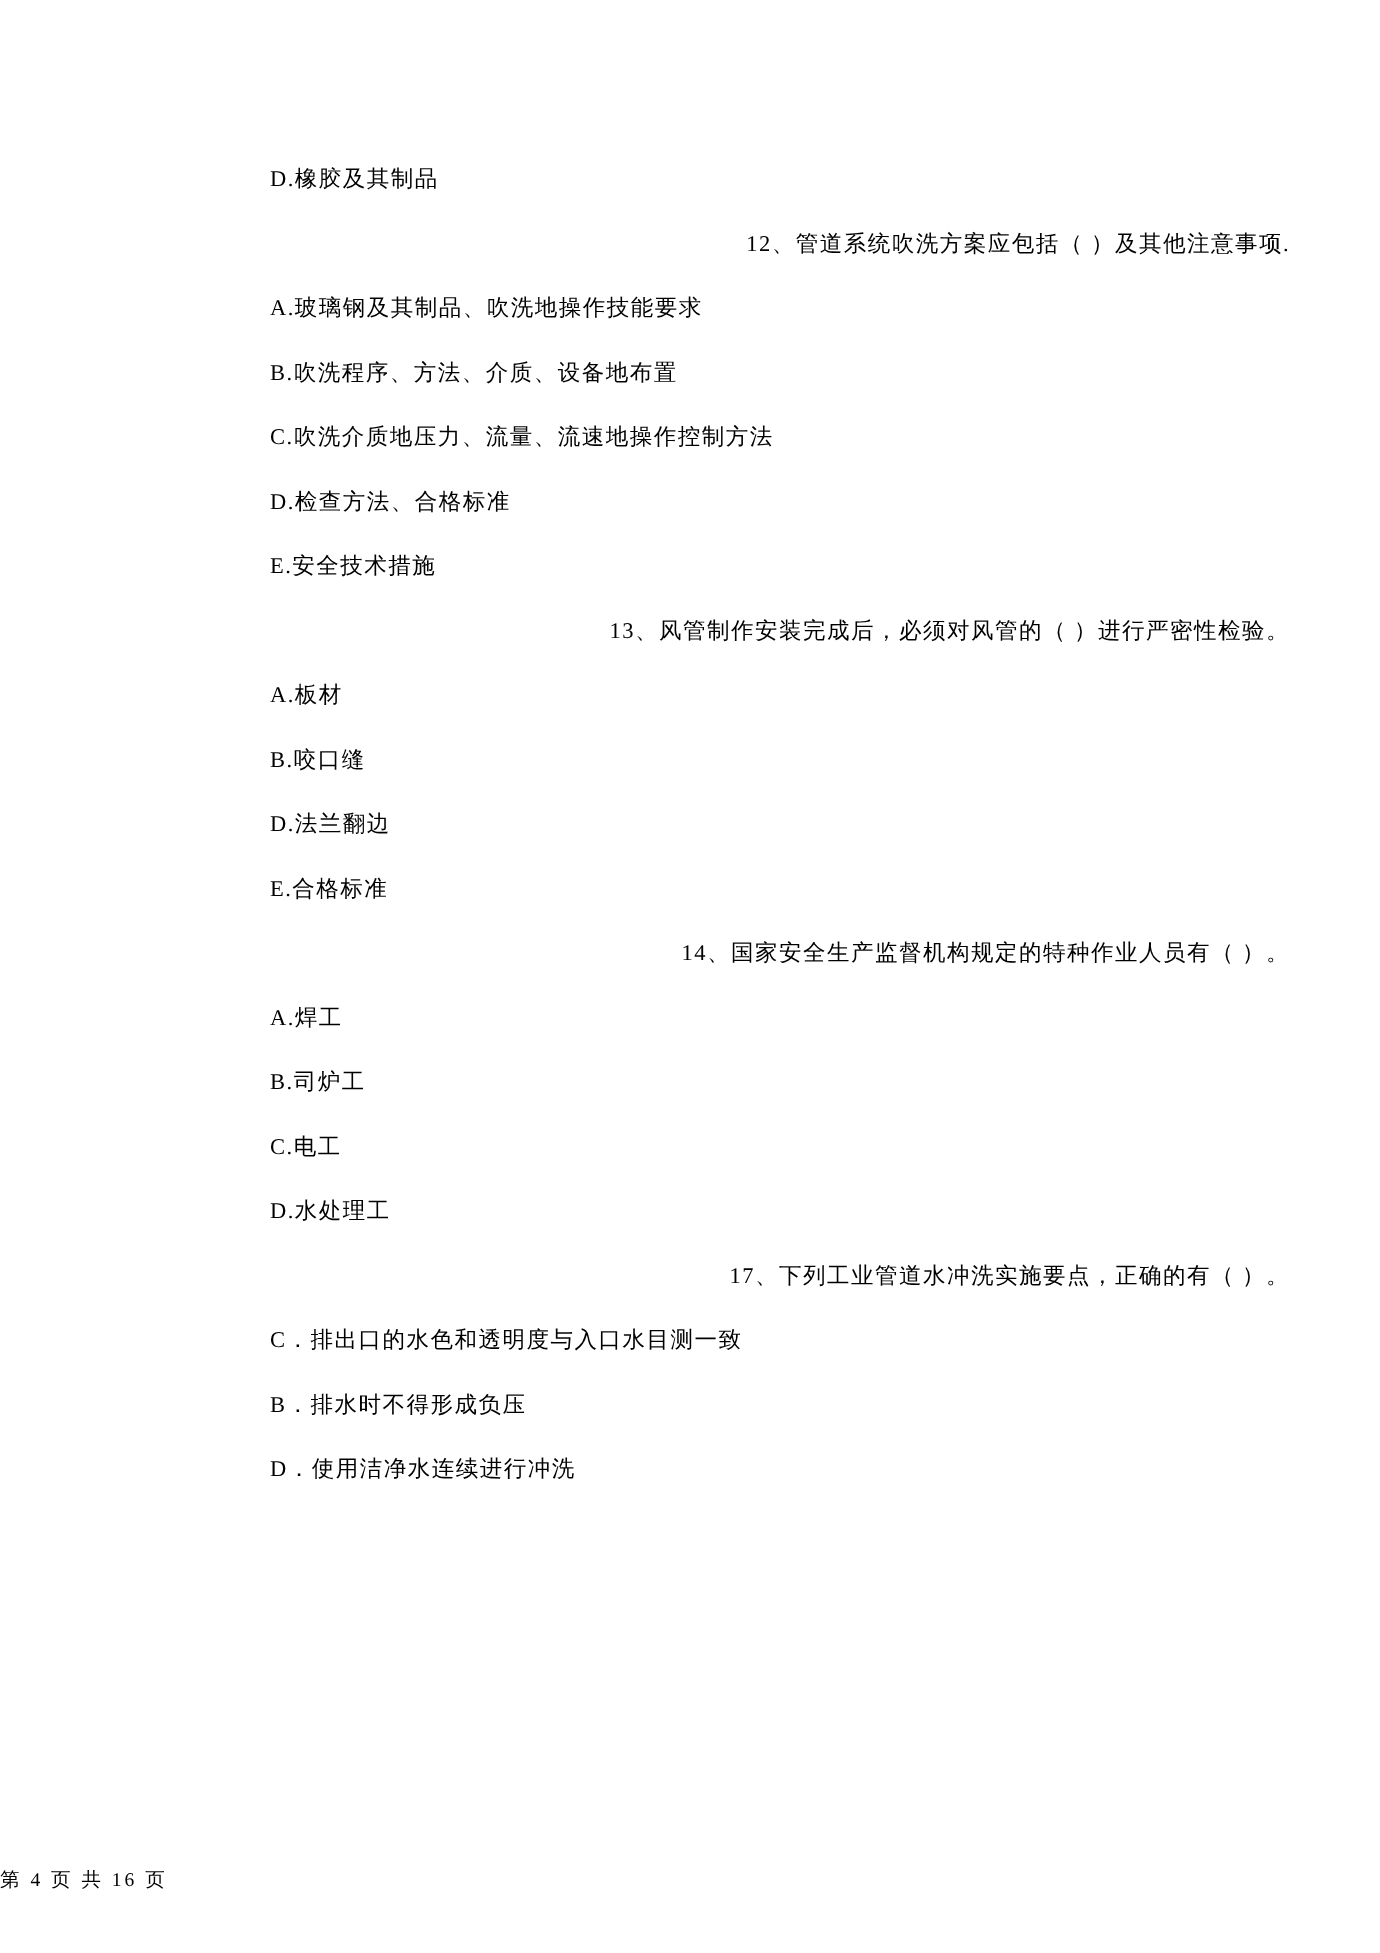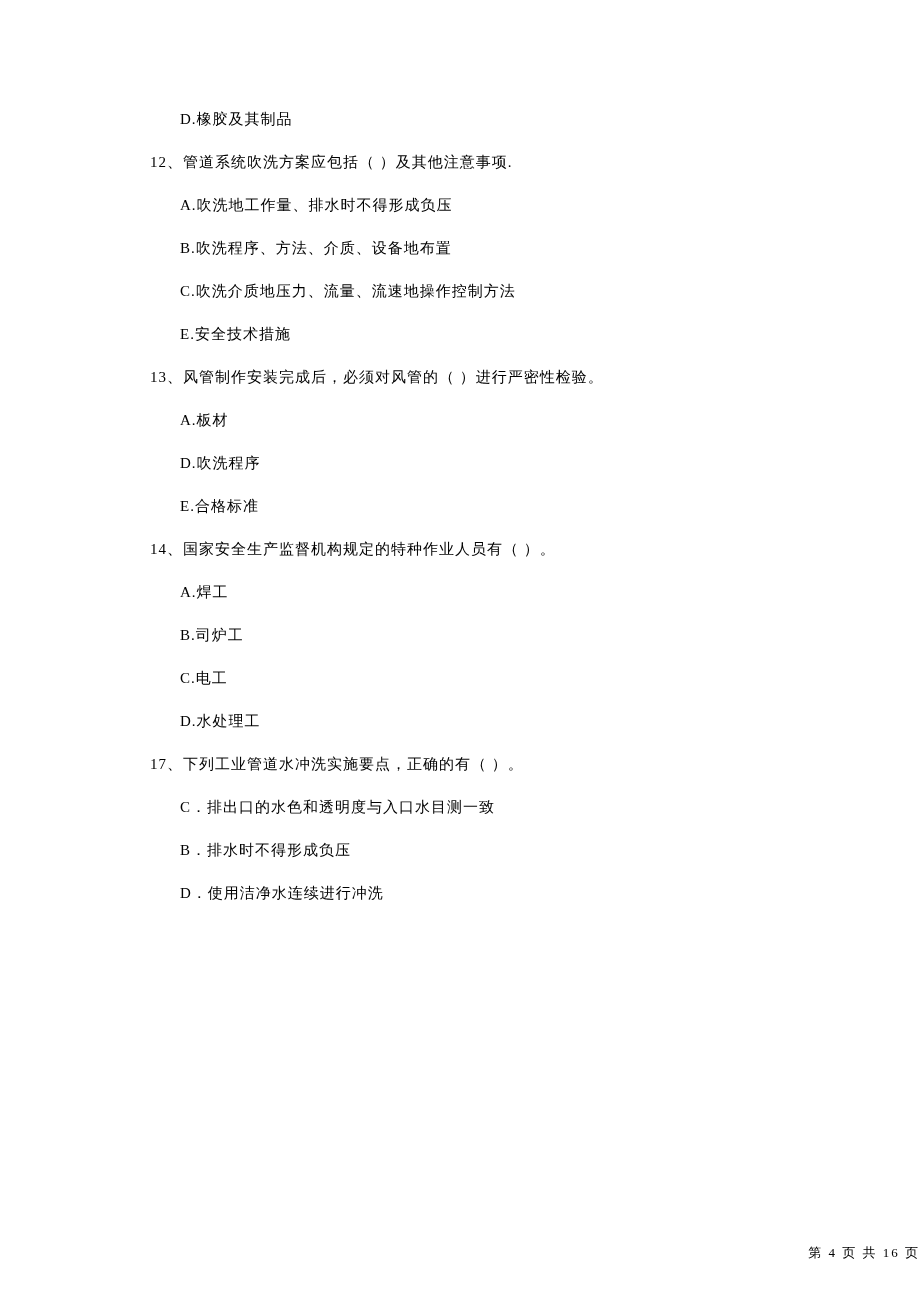--- a/index.html
+++ b/index.html
@@ -18,46 +18,49 @@
     box-sizing: border-box;
   }
   .option-line {
     margin: 0 0 24px 30px;
     letter-spacing: 1px;
     font-family: Liberation Serif, serif;
   }
   .question-line {
     margin: 0 0 24px 0;
     letter-spacing: 1px;
+    text-align: right;
   }
   .footer {
     position: absolute;
     bottom: 40px;
     width: 100%;
-    text-align: right;
+    text-align: left;
     font-size: 13px;
     letter-spacing: 2px;
   }
 </style>
 </head>
 <body>
 
 <div class="page">
 
   <div class="option-line">D.橡胶及其制品</div>
 
   <div class="question-line">12、管道系统吹洗方案应包括（    ）及其他注意事项.</div>
-  <div class="option-line">A.吹洗地工作量、排水时不得形成负压</div>
+  <div class="option-line">A.玻璃钢及其制品、吹洗地操作技能要求</div>
   <div class="option-line">B.吹洗程序、方法、介质、设备地布置</div>
   <div class="option-line">C.吹洗介质地压力、流量、流速地操作控制方法</div>
+  <div class="option-line">D.检查方法、合格标准</div>
   <div class="option-line">E.安全技术措施</div>
 
   <div class="question-line">13、风管制作安装完成后，必须对风管的（    ）进行严密性检验。</div>
   <div class="option-line">A.板材</div>
-  <div class="option-line">D.吹洗程序</div>
+  <div class="option-line">B.咬口缝</div>
+  <div class="option-line">D.法兰翻边</div>
   <div class="option-line">E.合格标准</div>
 
   <div class="question-line">14、国家安全生产监督机构规定的特种作业人员有（    ）。</div>
   <div class="option-line">A.焊工</div>
   <div class="option-line">B.司炉工</div>
   <div class="option-line">C.电工</div>
   <div class="option-line">D.水处理工</div>
 
   <div class="question-line">17、下列工业管道水冲洗实施要点，正确的有（    ）。</div>
   <div class="option-line">C．排出口的水色和透明度与入口水目测一致</div>

